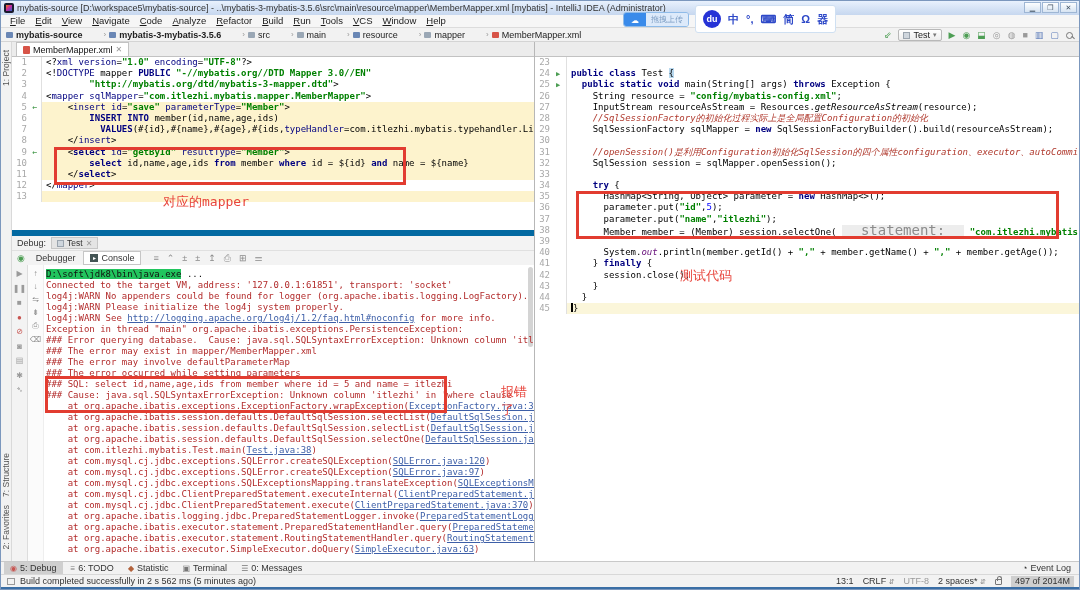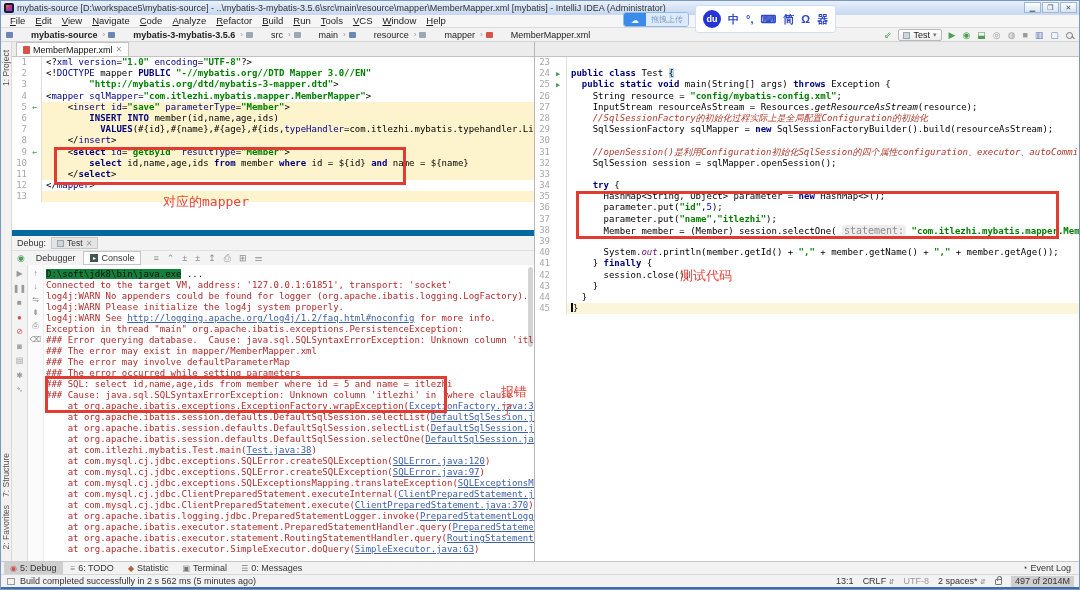--- a/index.html
+++ b/index.html
@@ -19,21 +19,21 @@
   .ime-upload .lbl{background:#ddeafa;color:#7f9fc4;padding:0 5px;line-height:15px}
   .ime-main{display:flex;align-items:center;gap:7px;background:#fff;border:1px solid #cfe0f2;border-radius:3px;padding:13px 7px;height:20px}
   .du-logo{width:18px;height:18px;border-radius:50%;background:#2633d6;color:#fff;font-weight:bold;font-size:9px;text-align:center;line-height:18px}
   .ime-item{color:#2d48c8;font-size:11px;font-weight:bold}
   
   .menubar{height:13px;background:#f6f6f6;border-bottom:1px solid #dcdcdc;display:flex;align-items:flex-start;font-size:9.5px;color:#1a1a1a;padding-left:4px}
   .menu-item{padding:0 5px}
   .menu-item::first-letter{text-decoration:underline}
   
   .navbar{height:14px;background:#f2f2f2;border-bottom:1px solid #d4d4d4;display:flex;align-items:center;font-size:9px;color:#222;padding-left:5px;position:relative}
-  .crumb{display:flex;align-items:center;gap:18px;margin-right:2px;white-space:nowrap}
+  .crumb{display:flex;align-items:center;gap:3px;margin-right:18px;white-space:nowrap}
   .crumb.b{font-weight:bold}
   .crumb-ico{width:7px;height:6px;border-radius:1px;flex:none}
   .crumb-sep{color:#999;margin:0 3px;font-size:8px}
   .run-toolbar{position:absolute;right:6px;top:0;height:14px;display:flex;align-items:center;gap:7px}
   .tb-ico{font-size:9px;line-height:10px;color:#9a9a9a}
   .tb-green{color:#4d9e54}
   .run-config{display:flex;align-items:center;gap:3px;border:1px solid #b8b8b8;background:linear-gradient(#fff,#ececec);height:12px;padding:0 4px;font-size:9px;border-radius:2px;color:#222}
   .run-config .sq{width:7px;height:7px;background:#cfd6dd;border:1px solid #9aa4ae}
   .magnifier{width:7px;height:7px;border:1.4px solid #777;border-radius:50%;position:relative}
   .magnifier:after{content:"";position:absolute;width:4px;height:1.4px;background:#777;transform:rotate(45deg);right:-3px;bottom:-1px}
@@ -70,21 +70,21 @@
   
   .xt,.xa{color:#000080;font-weight:normal}
   .xk{color:#000080;font-weight:bold}
   .xs{color:#008000;font-weight:bold}
   .jk{color:#000080;font-weight:bold}
   .js{color:#008000;font-weight:bold}
   .jn{color:#0000ff}
   .jc{color:#b03a2e;font-style:italic}
   .jo{color:#660e7a;font-style:italic}
   .jit{font-style:italic}
-  .hint{background:#ededed;color:#8c8c8c;border-radius:3px;padding:0 2px;font-size:10px}
+  .hint{background:#ededed;color:#8c8c8c;border-radius:3px;padding:0 19px;font-size:14px}
   .brace{background:#b9d9ef}
   .caret{display:inline-block;width:2px;height:9px;background:#000;vertical-align:-1px}
   
   .redbox{position:absolute;border:3px solid #e23c30;z-index:20;pointer-events:none}
   .red-note{position:absolute;color:#e8453c;font-size:13px;z-index:21;font-weight:500}
   
   .debug{height:331px;border-top:6px solid #0369a1;display:flex;flex-direction:column;background:#fff}
   .dbg-header{height:14px;background:#f3f3f3;display:flex;align-items:center;font-size:9px;color:#333;padding-left:5px;gap:5px}
   .dbg-session-tab{display:flex;align-items:center;gap:3px;background:#e4e4e4;border:1px solid #c6c6c6;height:12px;padding:0 5px;font-size:8.5px}
   .dbg-session-tab .sq{width:7px;height:7px;background:#cfd6dd;border:1px solid #9aa4ae}
@@ -94,21 +94,21 @@
   .dbg-tab.active{background:#fff;border:1px solid #c6c6c6}
   .console-ico{width:8px;height:8px;background:#455;color:#fff;font-size:6px;line-height:8px;text-align:center}
   .dbg-tool-icons{display:flex;gap:8px;margin-left:10px;color:#8a8a8a;font-size:9px}
   .dbg-body{flex:1;display:flex;position:relative;overflow:hidden}
   .dbg-left-icons{width:16px;background:#f3f3f3;border-right:1px solid #ddd;display:flex;flex-direction:column;align-items:center;padding-top:4px;gap:5.5px;font-size:8px;color:#9a9a9a}
   .con-gutter{width:16px;background:#fbfbfb;border-right:1px solid #eee;display:flex;flex-direction:column;align-items:center;padding-top:4px;gap:4px;font-size:8px;color:#8a8a8a}
   .console{flex:1;position:relative;font-family:"DejaVu Sans Mono","Liberation Mono",monospace;font-size:9px;padding:4px 0 0 2px;overflow:hidden}
   .con-line{height:11px;line-height:11px;white-space:pre;position:relative}
   .con-line.out{color:#111}
   .con-line.err{color:#b22b2b}
-  .hlseg{background:#15803d}
+  .hlseg{background:#22c55e}
   .lnk{color:#3d5fa8;text-decoration:underline}
   .con-scroll{position:absolute;right:1px;top:2px;width:5px;height:80px;background:#d4d4d4;border-radius:3px}
   
   .bottombar{height:13px;background:#f2f2f2;border-top:1px solid #c9c9c9;display:flex;align-items:center;font-size:9px;color:#333;padding-left:3px;gap:2px;position:relative}
   .btool{display:flex;align-items:center;gap:3px;padding:0 6px;height:12px}
   .btool.active{background:#cfcfcf}
   .btool .gly{font-size:8px;color:#777}
   .event-log{position:absolute;right:8px;display:flex;align-items:center;gap:3px}
   
   .statusbar{height:13px;background:#f2f2f2;border-top:1px solid #d8d8d8;display:flex;align-items:center;font-size:9px;color:#333;padding:0 6px;position:relative}

